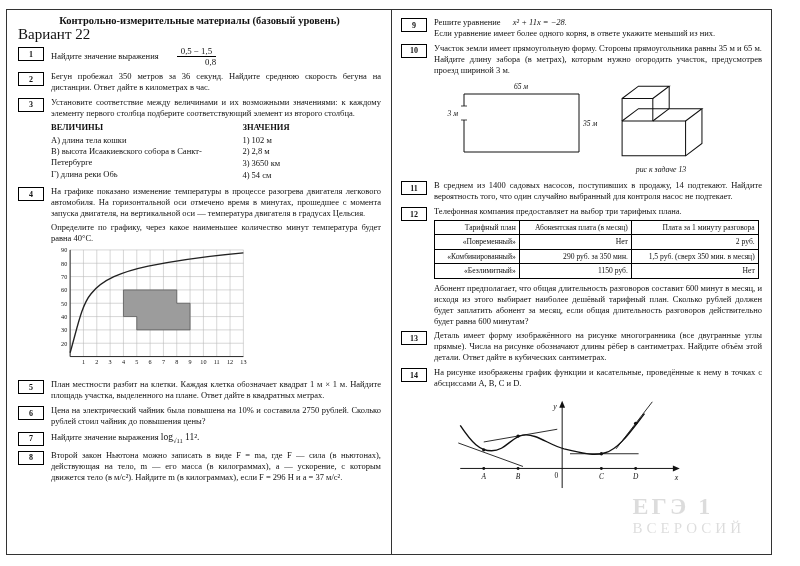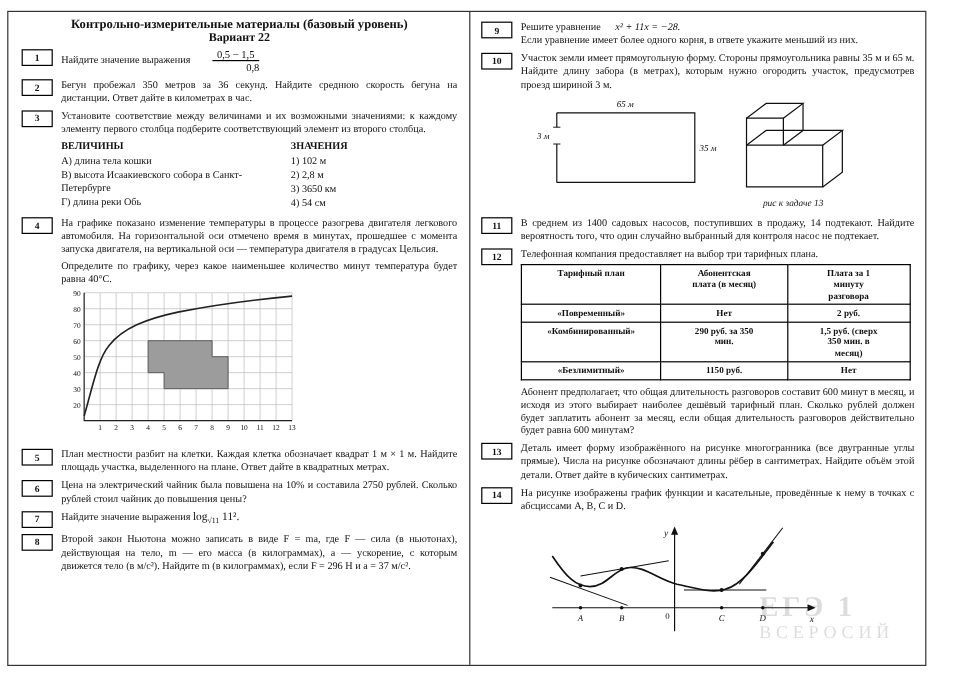--- a/index.html
+++ b/index.html
@@ -8,40 +8,40 @@
   .watermark{position:absolute;right:55px;bottom:30px;z-index:0;opacity:.14;line-height:1.1;}
   .watermark .wm1{font-size:24px;font-weight:bold;letter-spacing:3px;}
   .watermark .wm2{font-size:15px;letter-spacing:4px;}
   .sheet{position:absolute;left:6px;top:9px;width:766px;height:546px;border:1px solid #333;
          display:flex;z-index:1;box-sizing:border-box;}
   .col{box-sizing:border-box;}
   .col-left{width:384px;padding:4px 10px 2px 11px;}
   .divider{width:1px;background:#333;}
   .col-right{flex:1;padding:7px 9px 2px 9px;}
   .doc-title{font-size:10.5px;font-weight:bold;text-align:center;margin:1px 0 0;}
-  .doc-variant{font-size:10px;font-weight:bold;text-align:center;margin:0 0 3px;}
+  .doc-variant{font-size:15px;font-weight:normal;text-align:left;margin:0 0 3px;}
   .problem{display:flex;margin-bottom:4px;}
   .pnum{flex:none;width:24px;height:12px;border:1.3px solid #000;display:flex;align-items:center;
         justify-content:center;font-size:8px;font-weight:bold;margin:1px 7px 0 0;}
   .pbody{flex:1;font-size:8.5px;line-height:1.28;text-align:justify;}
   .frac{display:inline-block;vertical-align:middle;text-align:right;margin-left:16px;font-size:8.8px;line-height:1.15;}
   .frac .top{display:block;border-bottom:.8px solid #000;padding:0 4px;}
   .frac .bot{display:block;}
   .match{display:flex;margin-top:3px;}
   .mcol1{width:58%;padding-right:6px;box-sizing:border-box;}
   .mcol2{width:42%;}
   .mhead{font-weight:bold;margin-bottom:2px;}
   .mitem{margin:1px 0;text-align:left;}
   .figure{margin:3px 0 2px 2px;}
   .mi{font-style:italic;}
   .formula{white-space:nowrap;}
   sub{font-size:6.5px;}
   table.tariff{border-collapse:collapse;margin:3px 0 4px;width:99%;}
-  table.tariff td,table.tariff th{border:1px solid #000;font-size:7.6px;font-weight:bold;
-        padding:2px 21px;text-align:center;vertical-align:top;line-height:1.25;}
+  table.tariff td,table.tariff th{border:1px solid #000;font-size:7.6px;font-weight:normal;
+        padding:2px 3px;text-align:right;vertical-align:top;line-height:1.25;}
   .fig-row{display:flex;align-items:flex-start;gap:0;margin:3px 0 1px;font-style:italic;}
   .fig-col{display:flex;flex-direction:column;align-items:center;}
   .fig-caption{font-size:7.8px;margin-top:1px;}
   svg text{font-family:"Liberation Serif", serif;fill:#111;}
 </style>
 </head>
 <body>
 
 <div class="page">
 

